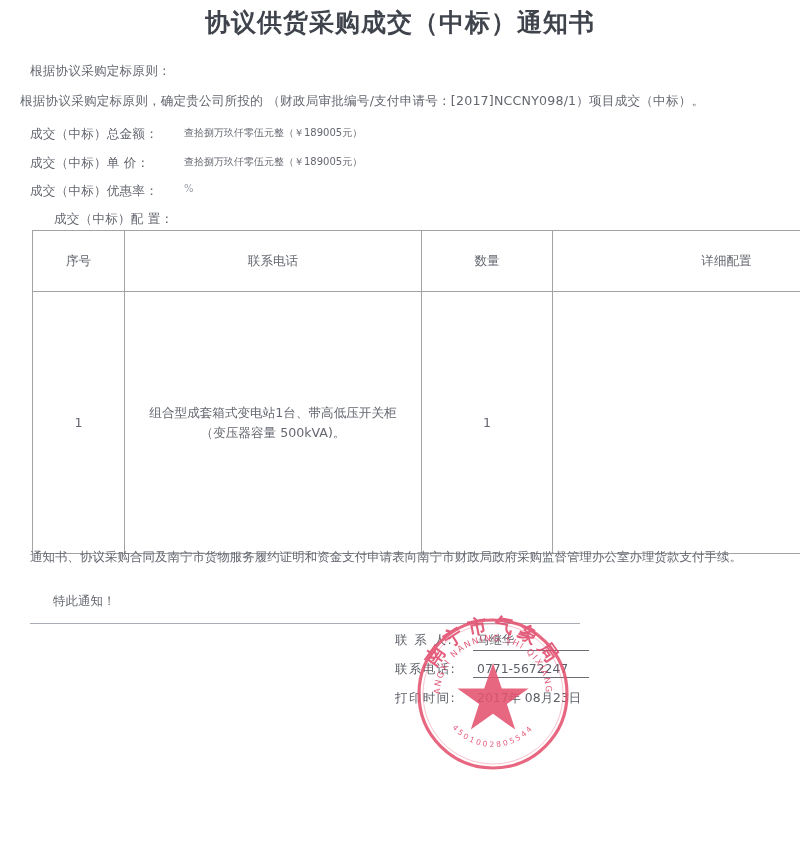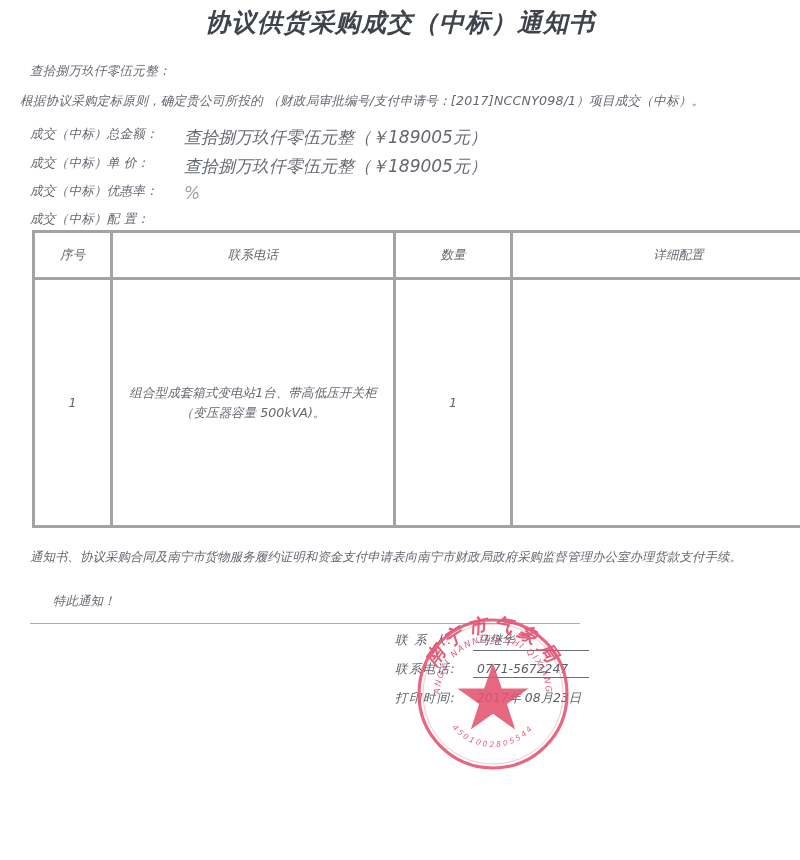--- a/index.html
+++ b/index.html
@@ -14,21 +14,20 @@
     overflow: hidden;
     font-family: "DejaVu Sans", "Liberation Sans", sans-serif;
     color: #63666e;
     -webkit-font-smoothing: antialiased;
   }
 
   .page {
     position: absolute;
     inset: 0;
     background: #fff;
-    font-style: italic;
   }
 
   
   .doc-title {
     position: absolute;
     top: 6px;
     left: 0;
     width: 800px;
     text-align: center;
     font-size: 25px;
@@ -63,47 +62,47 @@
     position: absolute;
     left: 30px;
     font-size: 12.6px;
     color: #64676f;
     white-space: nowrap;
     letter-spacing: 0.2px;
   }
   .kv-value {
     position: absolute;
     left: 184px;
-    font-size: 17px;
+    font-size: 10px;
     color: #64676f;
     white-space: nowrap;
   }
   .row-total  { top: 126px; }
   .row-unit   { top: 155px; }
   .row-disc   { top: 183px; }
-  .row-config { top: 211px; }
+  .row-config { top: 211px; margin-left: 24px; }
   .faint { color: #9a9ea6; }
 
   
   .goods-table {
     position: absolute;
     left: 32px;
     top: 230px;
     width: 736px;
     border-collapse: collapse;
     table-layout: fixed;
   }
   .goods-table td, .goods-table th {
-    border: 3px solid #a3a3a3;
+    border: 1px solid #a3a3a3;
     font-weight: normal;
     font-size: 12.6px;
     color: #64676f;
     text-align: center;
     vertical-align: middle;
-    padding: 8px;
+    padding: 16px;
   }
   .goods-table thead th { height: 28px; }
   .goods-table tbody td { height: 229px; }
   .col-idx    { width: 59px; }
   .col-name   { width: 264px; }
   .col-qty    { width: 98px; }
   .col-detail { width: 315px; }
   .cell-name-text {
     display: block;
     padding: 0 6px;
@@ -173,21 +172,21 @@
   }
   .seal svg { display: block; }
 </style>
 </head>
 <body>
 
 <div class="page">
 
   <div class="doc-title">协议供货采购成交（中标）通知书</div>
 
-  <div class="line addressee">查拾捌万玖仟零伍元整：</div>
+  <div class="line addressee">根据协议采购定标原则：</div>
   <div class="line basis">根据协议采购定标原则，确定贵公司所投的 （财政局审批编号/支付申请号：[2017]NCCNY098/1）项目成交（中标）。</div>
 
   <div class="kv-label row-total">成交（中标）总金额：</div>
   <div class="kv-value row-total">查拾捌万玖仟零伍元整（￥189005元）</div>
 
   <div class="kv-label row-unit">成交（中标）单 价：</div>
   <div class="kv-value row-unit">查拾捌万玖仟零伍元整（￥189005元）</div>
 
   <div class="kv-label row-disc">成交（中标）优惠率：</div>
   <div class="kv-value row-disc faint">%</div>

